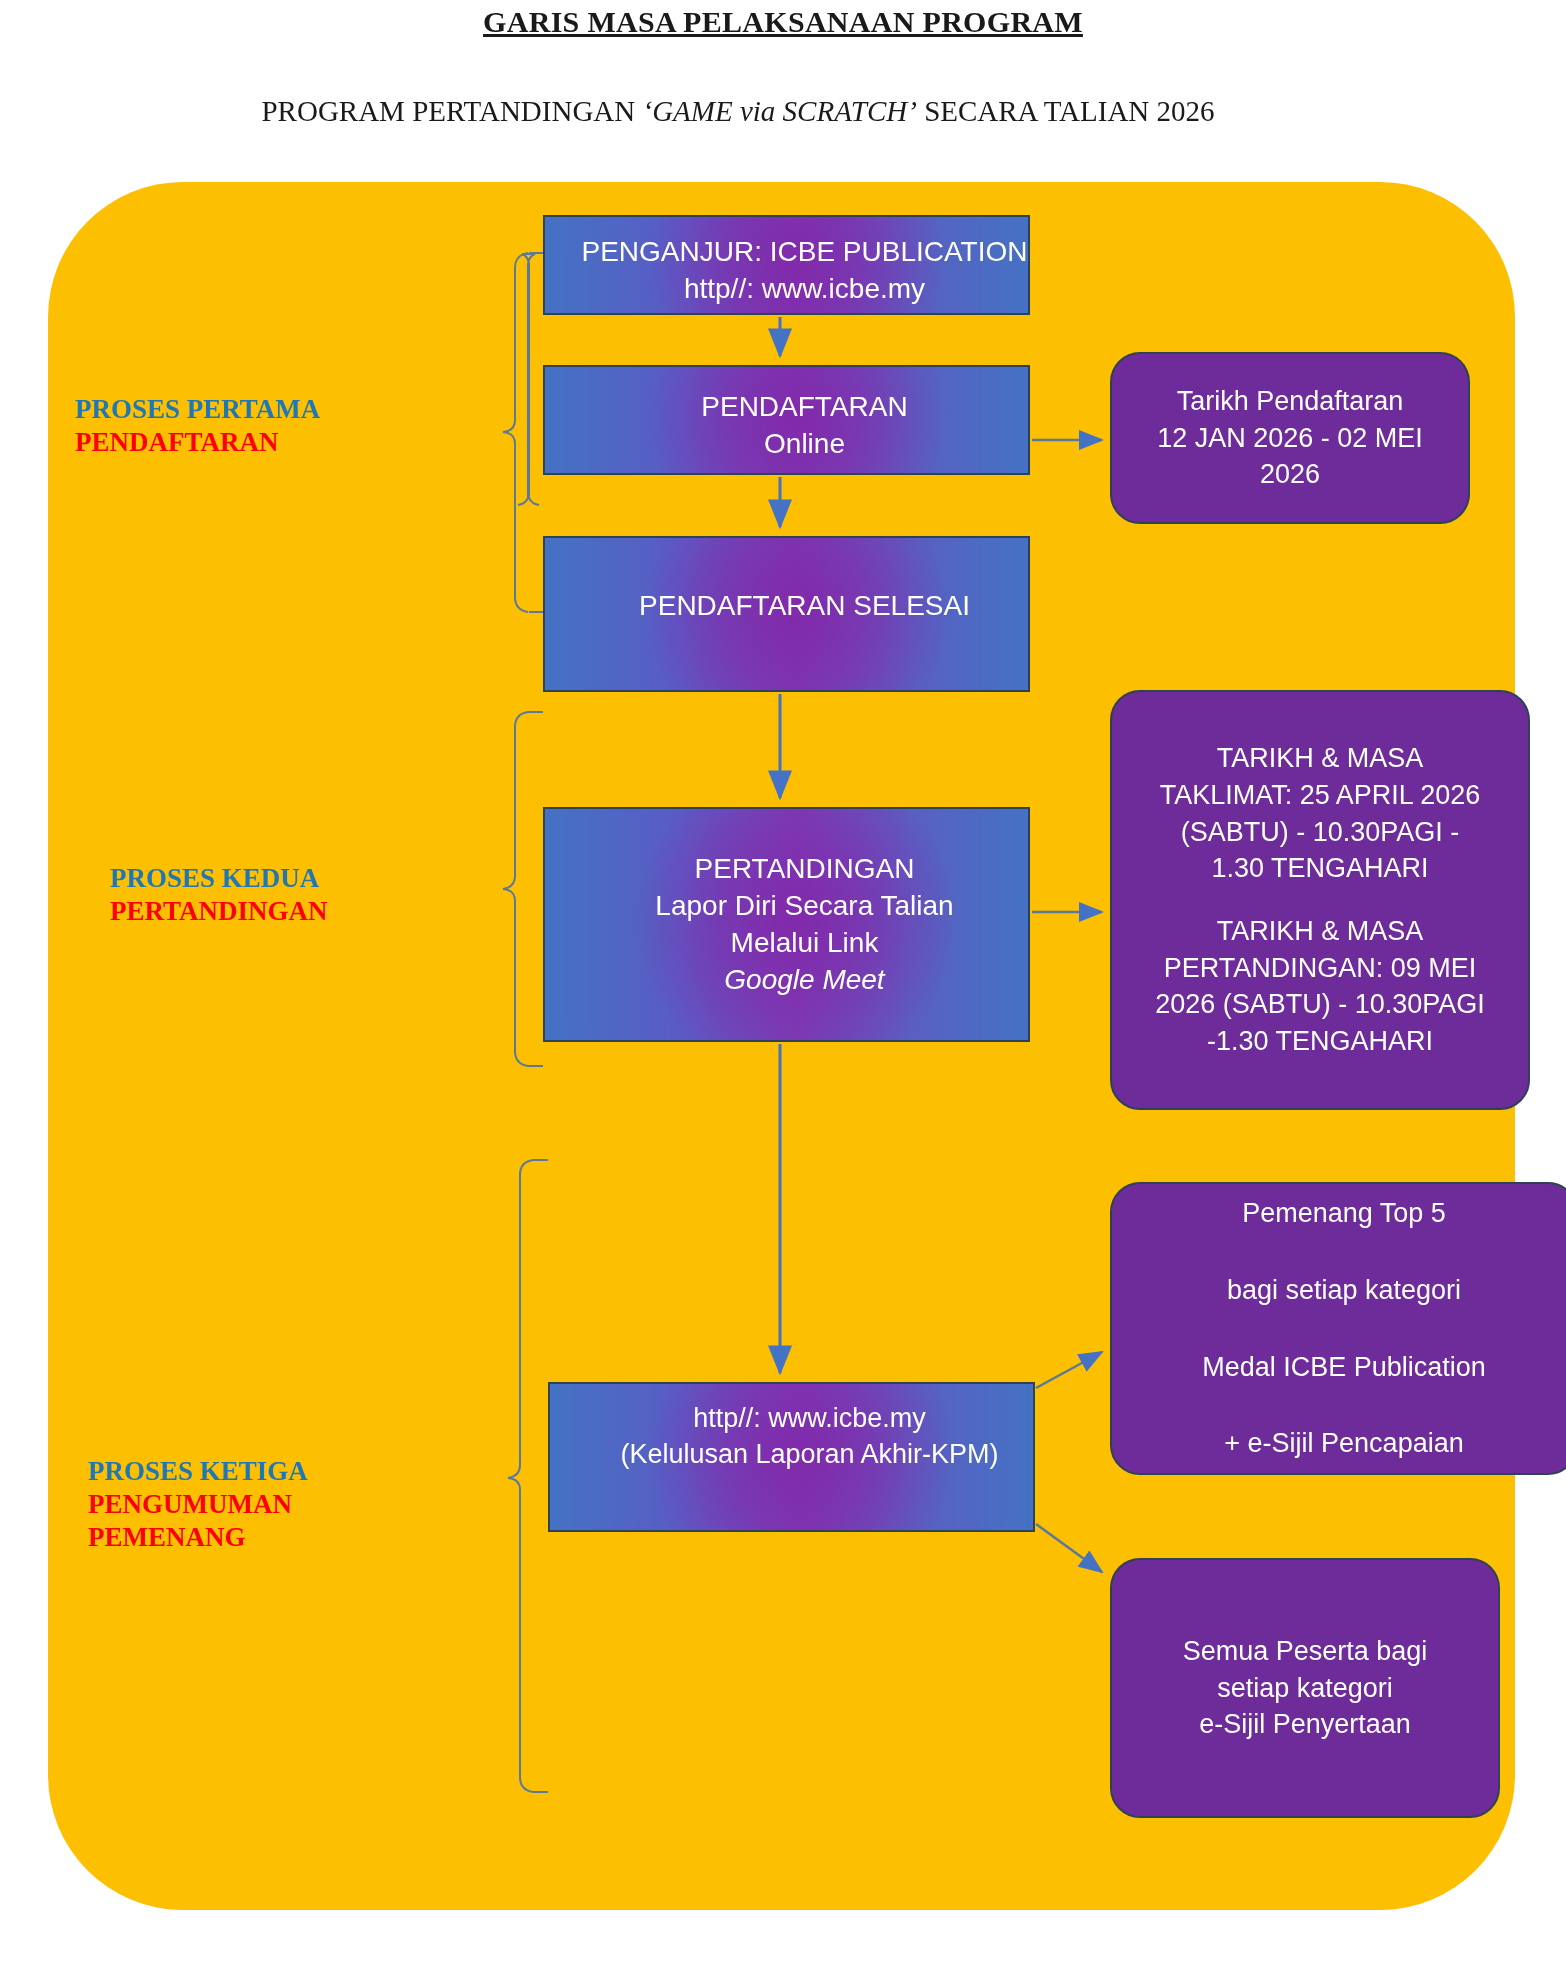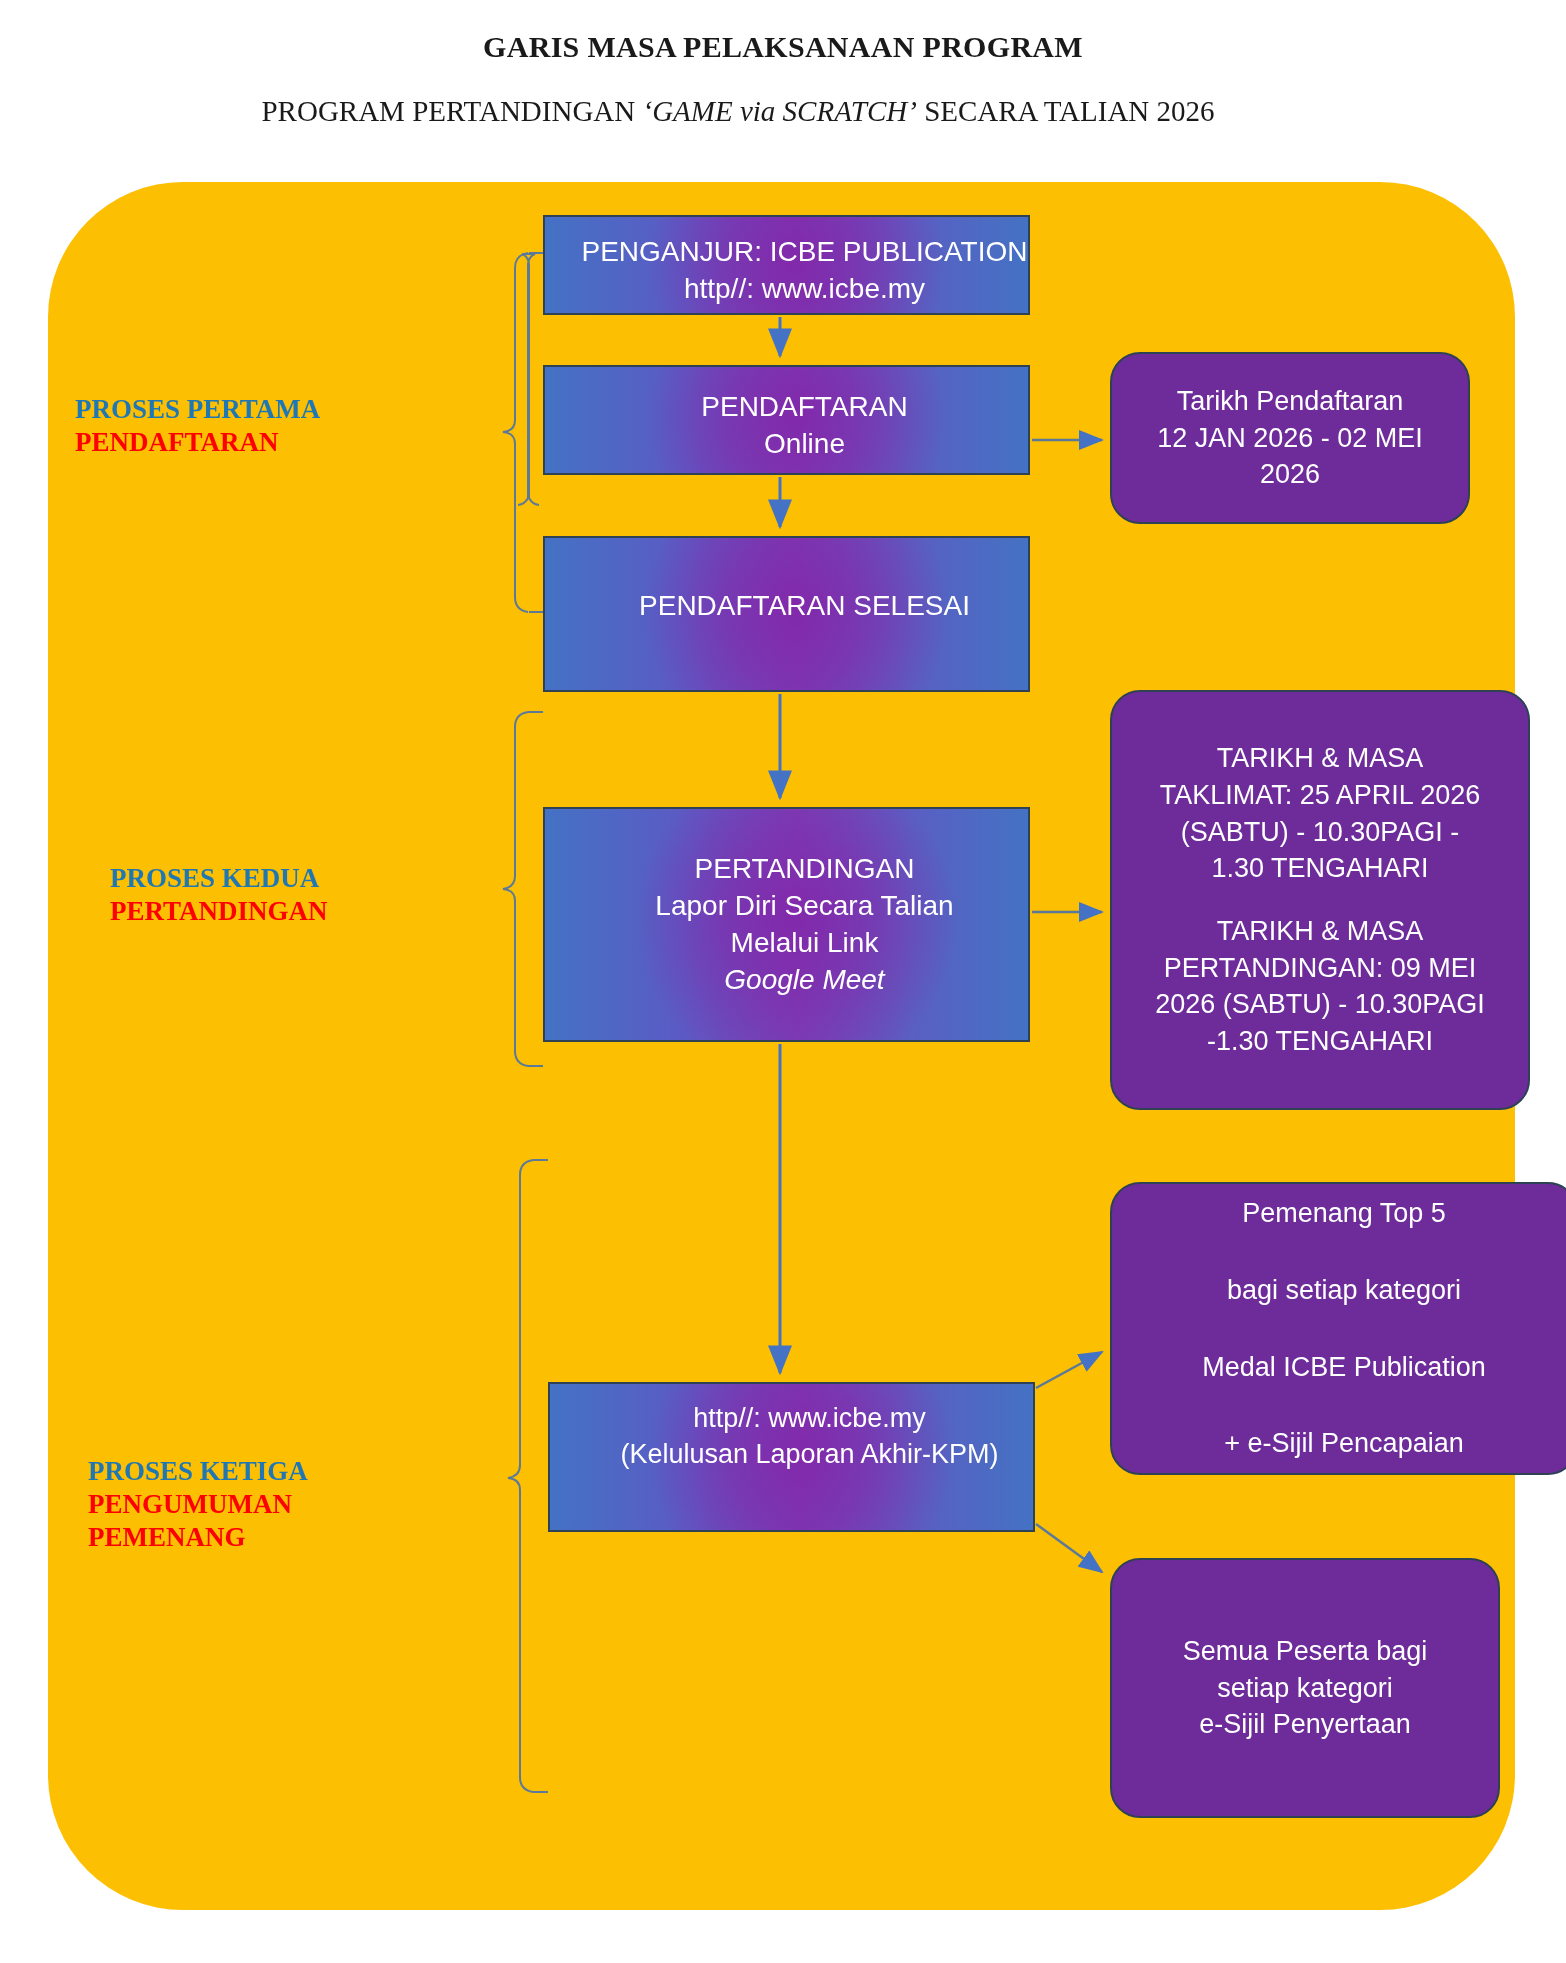--- a/index.html
+++ b/index.html
@@ -1,22 +1,23 @@
 <!DOCTYPE html>
 <html><head>
 <meta charset="utf-8">
 <style>
   html,body{margin:0;padding:0;background:#ffffff;}
   body{width:1566px;height:1963px;position:relative;font-family:"Liberation Sans",sans-serif;overflow:hidden;}
 
   
   .title-main{
-    position:absolute;left:0;top:30px;width:1566px;text-align:center;
+    position:absolute;left:0;top:5px;width:1566px;text-align:center;
     font-family:"Liberation Serif",serif;font-weight:bold;font-size:30px;color:#1a1a1a;
     letter-spacing:.3px;
+    text-decoration:underline;
   }
   .title-sub{
     position:absolute;left:0;top:95px;width:1476px;text-align:center;
     font-family:"Liberation Serif",serif;font-size:29px;color:#1a1a1a;
   }
   .title-sub i{font-style:italic;}
 
   
   .canvas{
     position:absolute;left:48px;top:182px;width:1467px;height:1728px;

